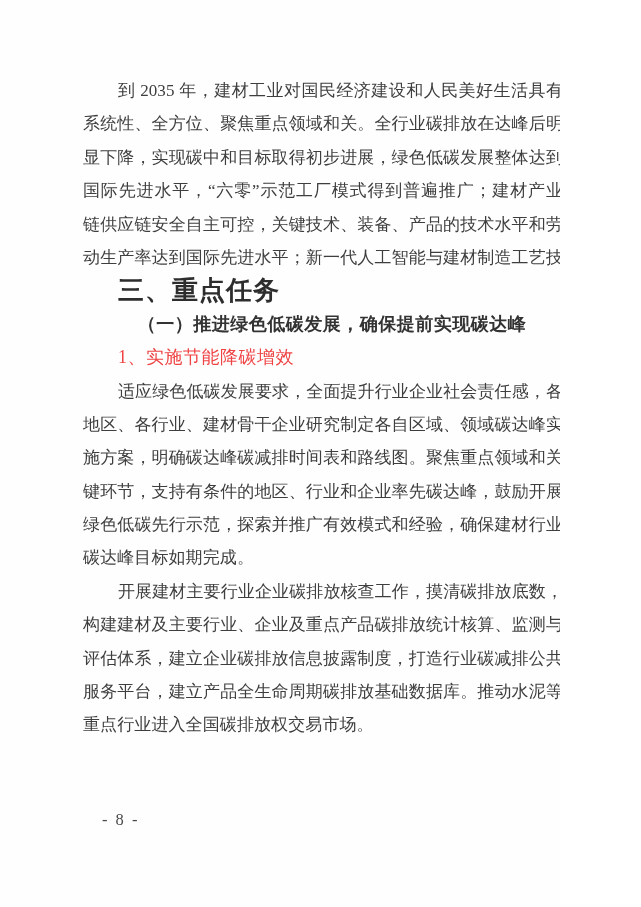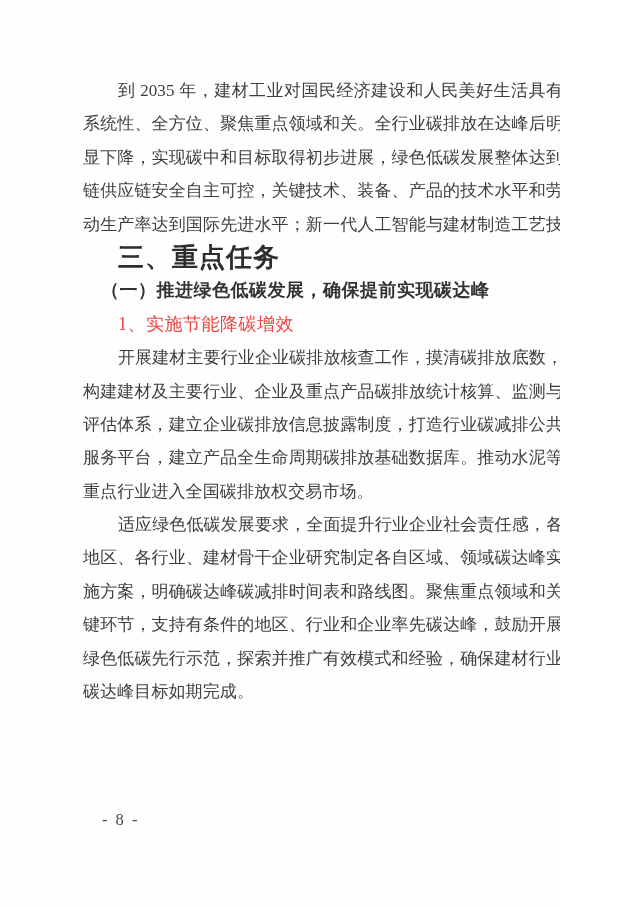--- a/index.html
+++ b/index.html
@@ -43,20 +43,21 @@
     font-weight: bold;
     font-size: 26px;
     color: #2d2d2d;
     letter-spacing: 1px;
   }
   .h2 {
     font-weight: bold;
     font-size: 18px;
     color: #333333;
     letter-spacing: 0.5px;
+    text-align: center;
   }
   .h3 {
     font-size: 18px;
     color: #ef4444;
     letter-spacing: 0.5px;
   }
   .footer {
     position: absolute;
     top: 810px;
     left: 102px;
@@ -69,41 +70,42 @@
 </head>
 <body>
 
 <div class="page">
   <div class="content">
 
     <div>
       <div class="ln fill indent">到 2035 年，建材工业对国民经济建设和人民美好生活具有</div>
       <div class="ln fill">系统性、全方位、聚焦重点领域和关。全行业碳排放在达峰后明</div>
       <div class="ln fill">显下降，实现碳中和目标取得初步进展，绿色低碳发展整体达到</div>
+      <div class="ln fill">国际先进水平，“六零”示范工厂模式得到普遍推广；建材产业</div>
       <div class="ln fill">链供应链安全自主可控，关键技术、装备、产品的技术水平和劳</div>
       <div class="ln fill">动生产率达到国际先进水平；新一代人工智能与建材制造工艺技</div>
     </div>
 
     <div class="ln h1 indent">三、重点任务</div>
     <div class="ln h2 indent1">（一）推进绿色低碳发展，确保提前实现碳达峰</div>
     <div class="ln h3 indent">1、实施节能降碳增效</div>
-
-    <div>
-      <div class="ln fill indent">开展建材主要行业企业碳排放核查工作，摸清碳排放底数，</div>
-      <div class="ln fill">构建建材及主要行业、企业及重点产品碳排放统计核算、监测与</div>
-      <div class="ln fill">评估体系，建立企业碳排放信息披露制度，打造行业碳减排公共</div>
-      <div class="ln fill">服务平台，建立产品全生命周期碳排放基础数据库。推动水泥等</div>
-      <div class="ln">重点行业进入全国碳排放权交易市场。</div>
-    </div>
 
     <div>
       <div class="ln fill indent">适应绿色低碳发展要求，全面提升行业企业社会责任感，各</div>
       <div class="ln fill">地区、各行业、建材骨干企业研究制定各自区域、领域碳达峰实</div>
       <div class="ln fill">施方案，明确碳达峰碳减排时间表和路线图。聚焦重点领域和关</div>
       <div class="ln fill">键环节，支持有条件的地区、行业和企业率先碳达峰，鼓励开展</div>
       <div class="ln fill">绿色低碳先行示范，探索并推广有效模式和经验，确保建材行业</div>
       <div class="ln">碳达峰目标如期完成。</div>
     </div>
 
+    <div>
+      <div class="ln fill indent">开展建材主要行业企业碳排放核查工作，摸清碳排放底数，</div>
+      <div class="ln fill">构建建材及主要行业、企业及重点产品碳排放统计核算、监测与</div>
+      <div class="ln fill">评估体系，建立企业碳排放信息披露制度，打造行业碳减排公共</div>
+      <div class="ln fill">服务平台，建立产品全生命周期碳排放基础数据库。推动水泥等</div>
+      <div class="ln">重点行业进入全国碳排放权交易市场。</div>
+    </div>
+
   </div>
 
   <div class="footer">- 8 -</div>
 </div>
 
 </body></html>

